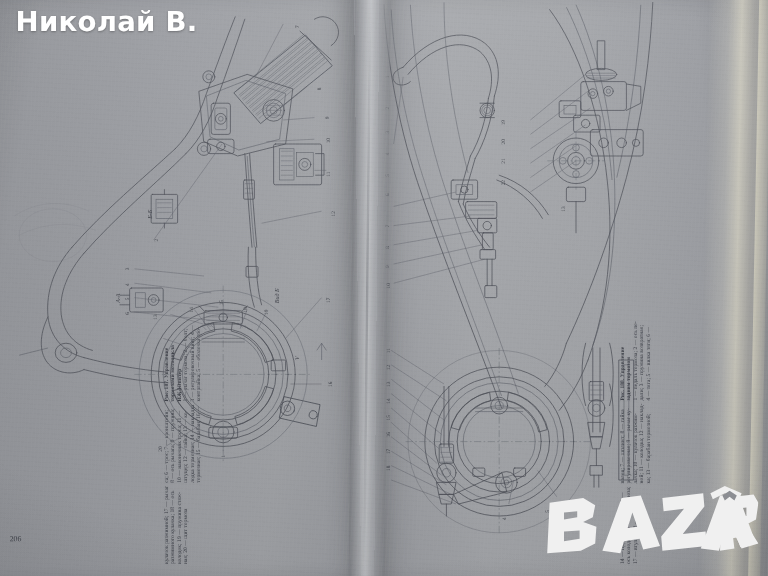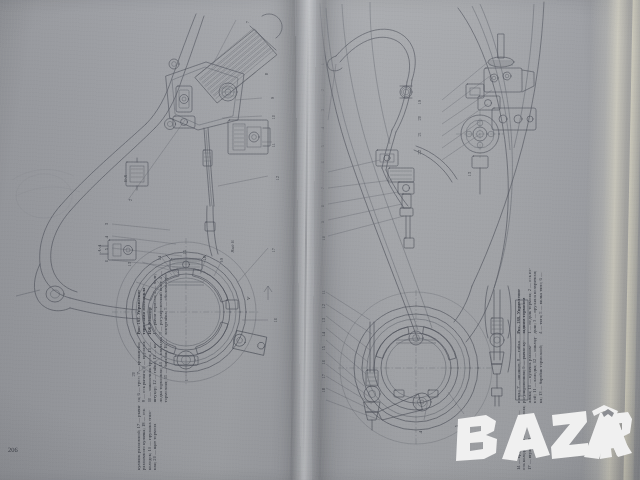--- a/index.html
+++ b/index.html
@@ -660,20 +660,21 @@
   <div id="folio">206</div>
 
   <div id="gutter"></div>
   <div id="gutter-line"></div>
   <div id="fore-edge"></div>
   <div id="fore-edge2"></div>
 
   <div id="paper-grain"></div>
   <div id="vignette"></div>
 
+  <div id="wm-name">Николай В.</div>
 
   <div id="wm-bazar">
     <svg width="180" height="62" viewBox="0 0 180 62">
       <g fill="#f0f0f0">
 
         <path d="M6 14 L34 10 L44 16 L42 26 L34 30 L45 34 L44 48 L32 54 L4 56 Z
                  M18 22 L18 28 L29 26 L29 21 Z
                  M18 38 L18 46 L31 44 L31 37 Z" fill-rule="evenodd"></path>
 
         <path d="M50 54 L66 10 L82 8 L98 50 L84 53 L81 44 L68 46 L65 56 Z

